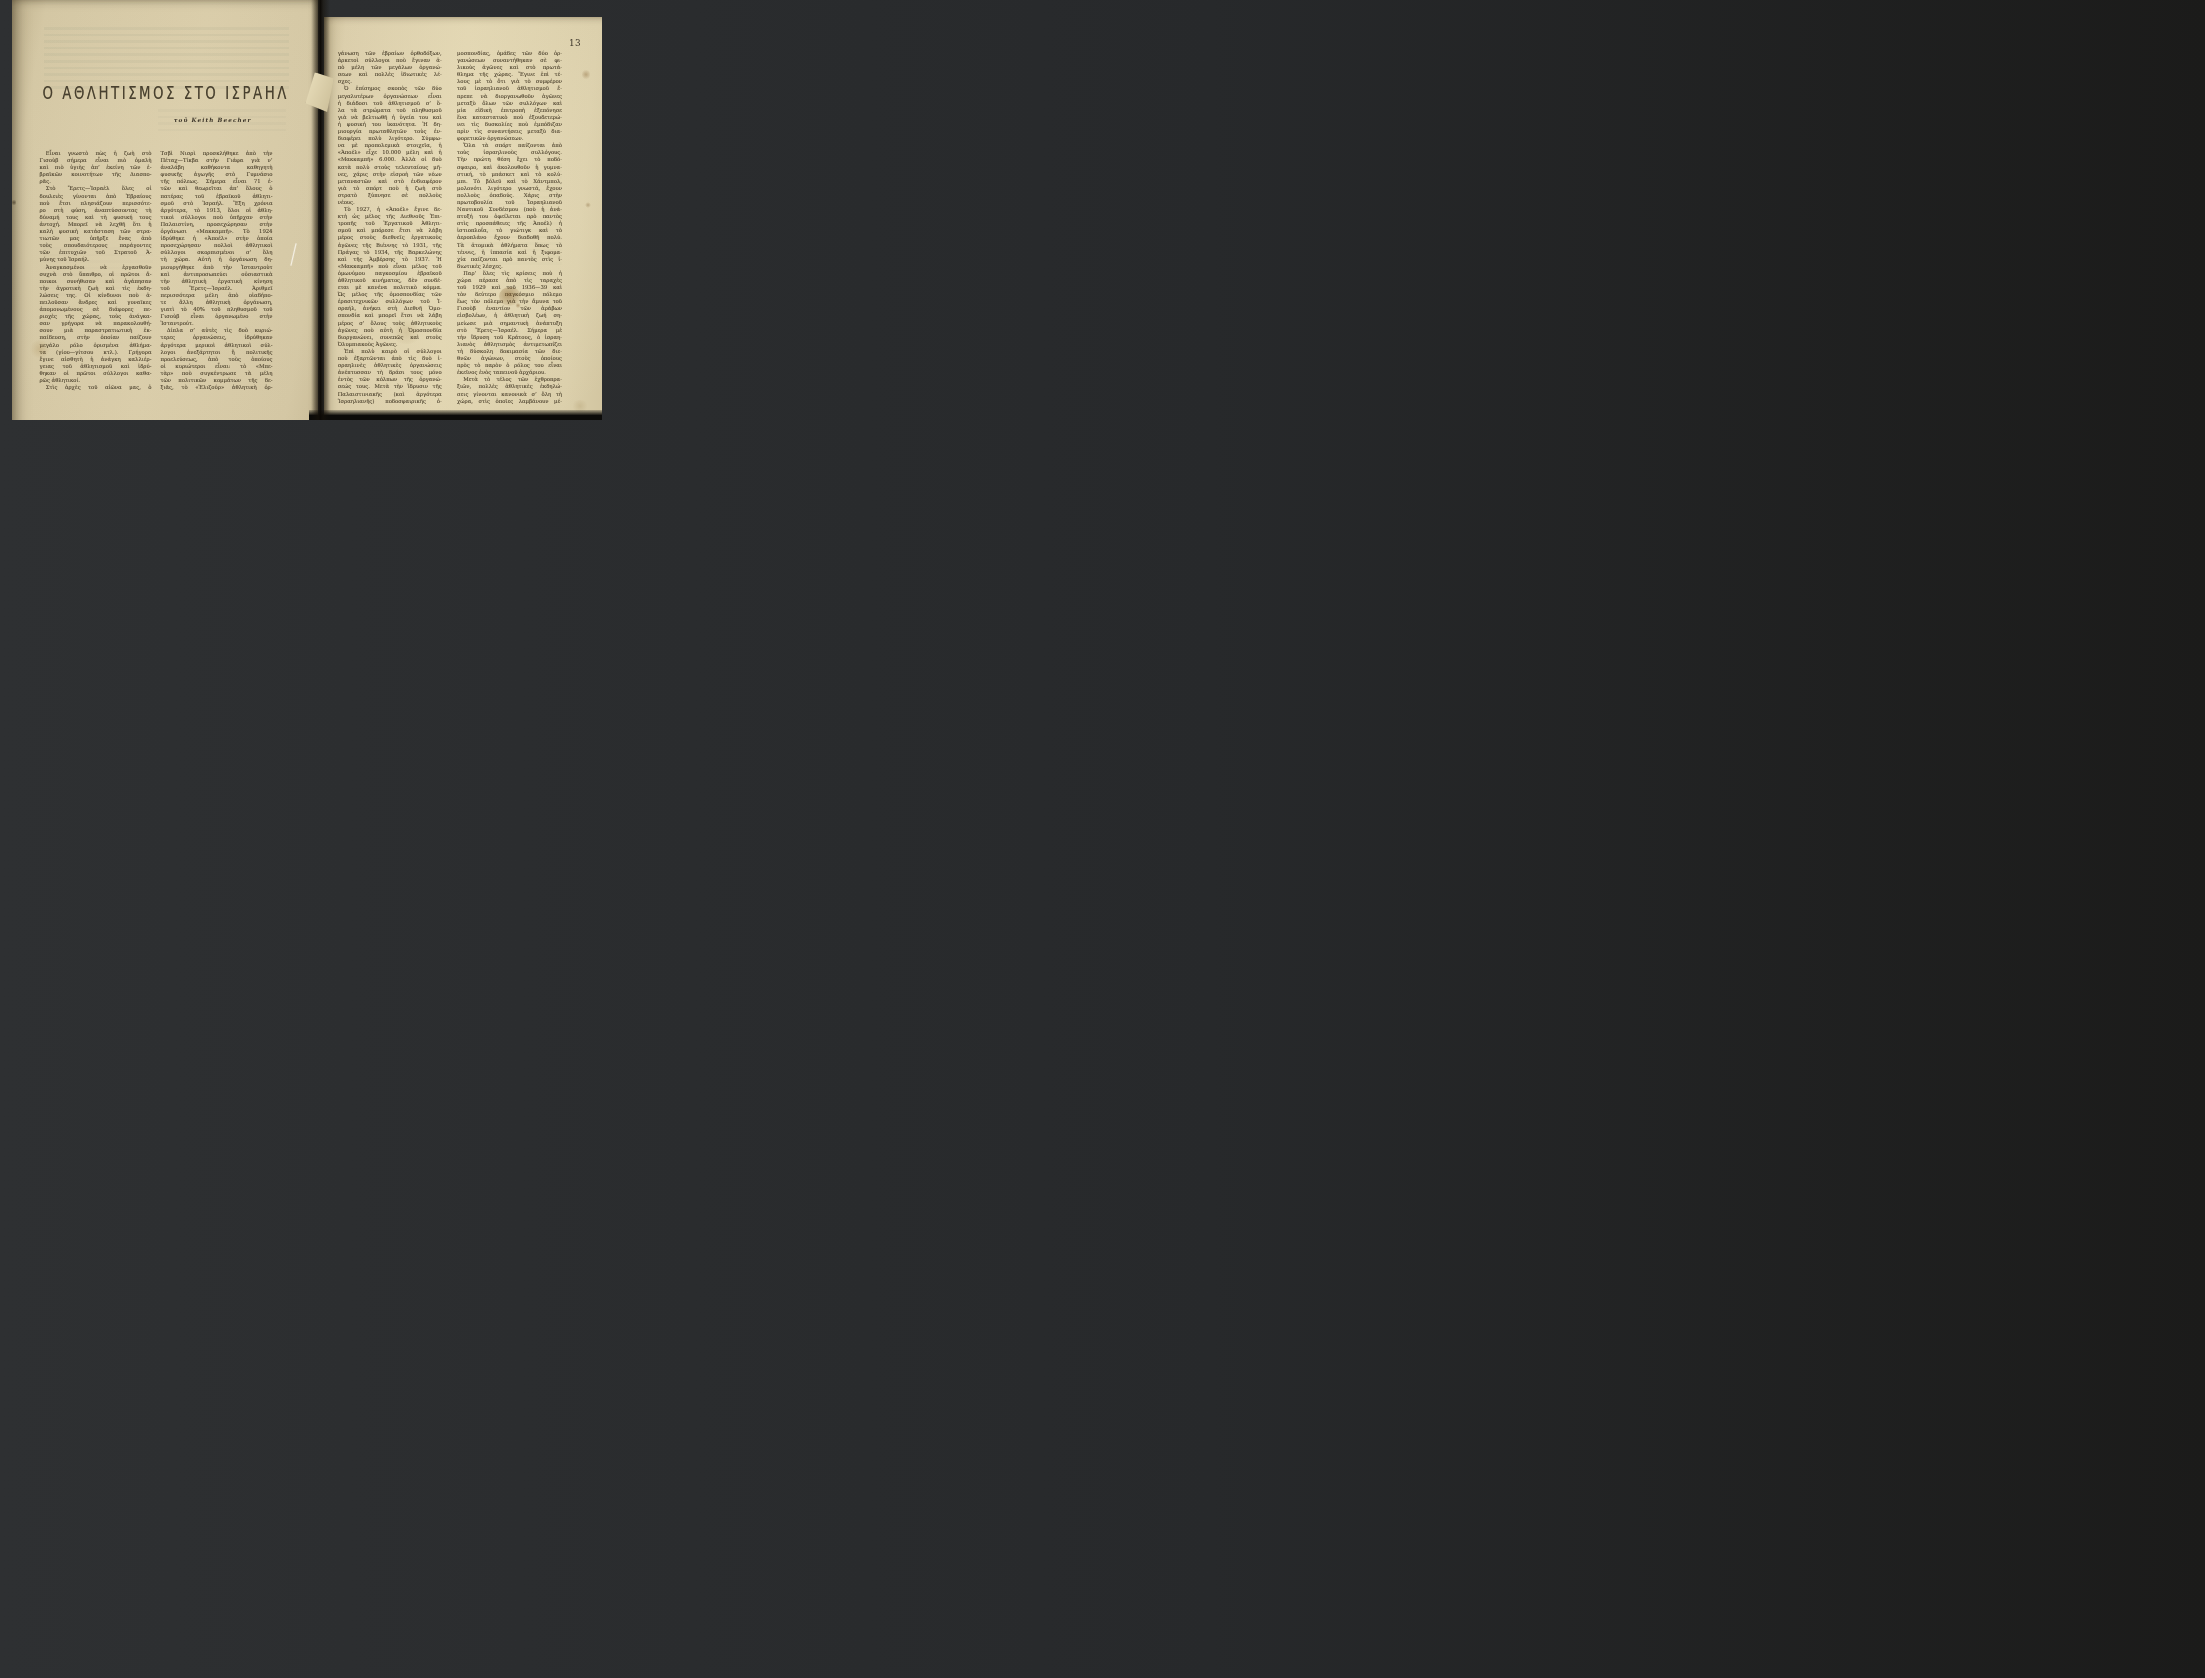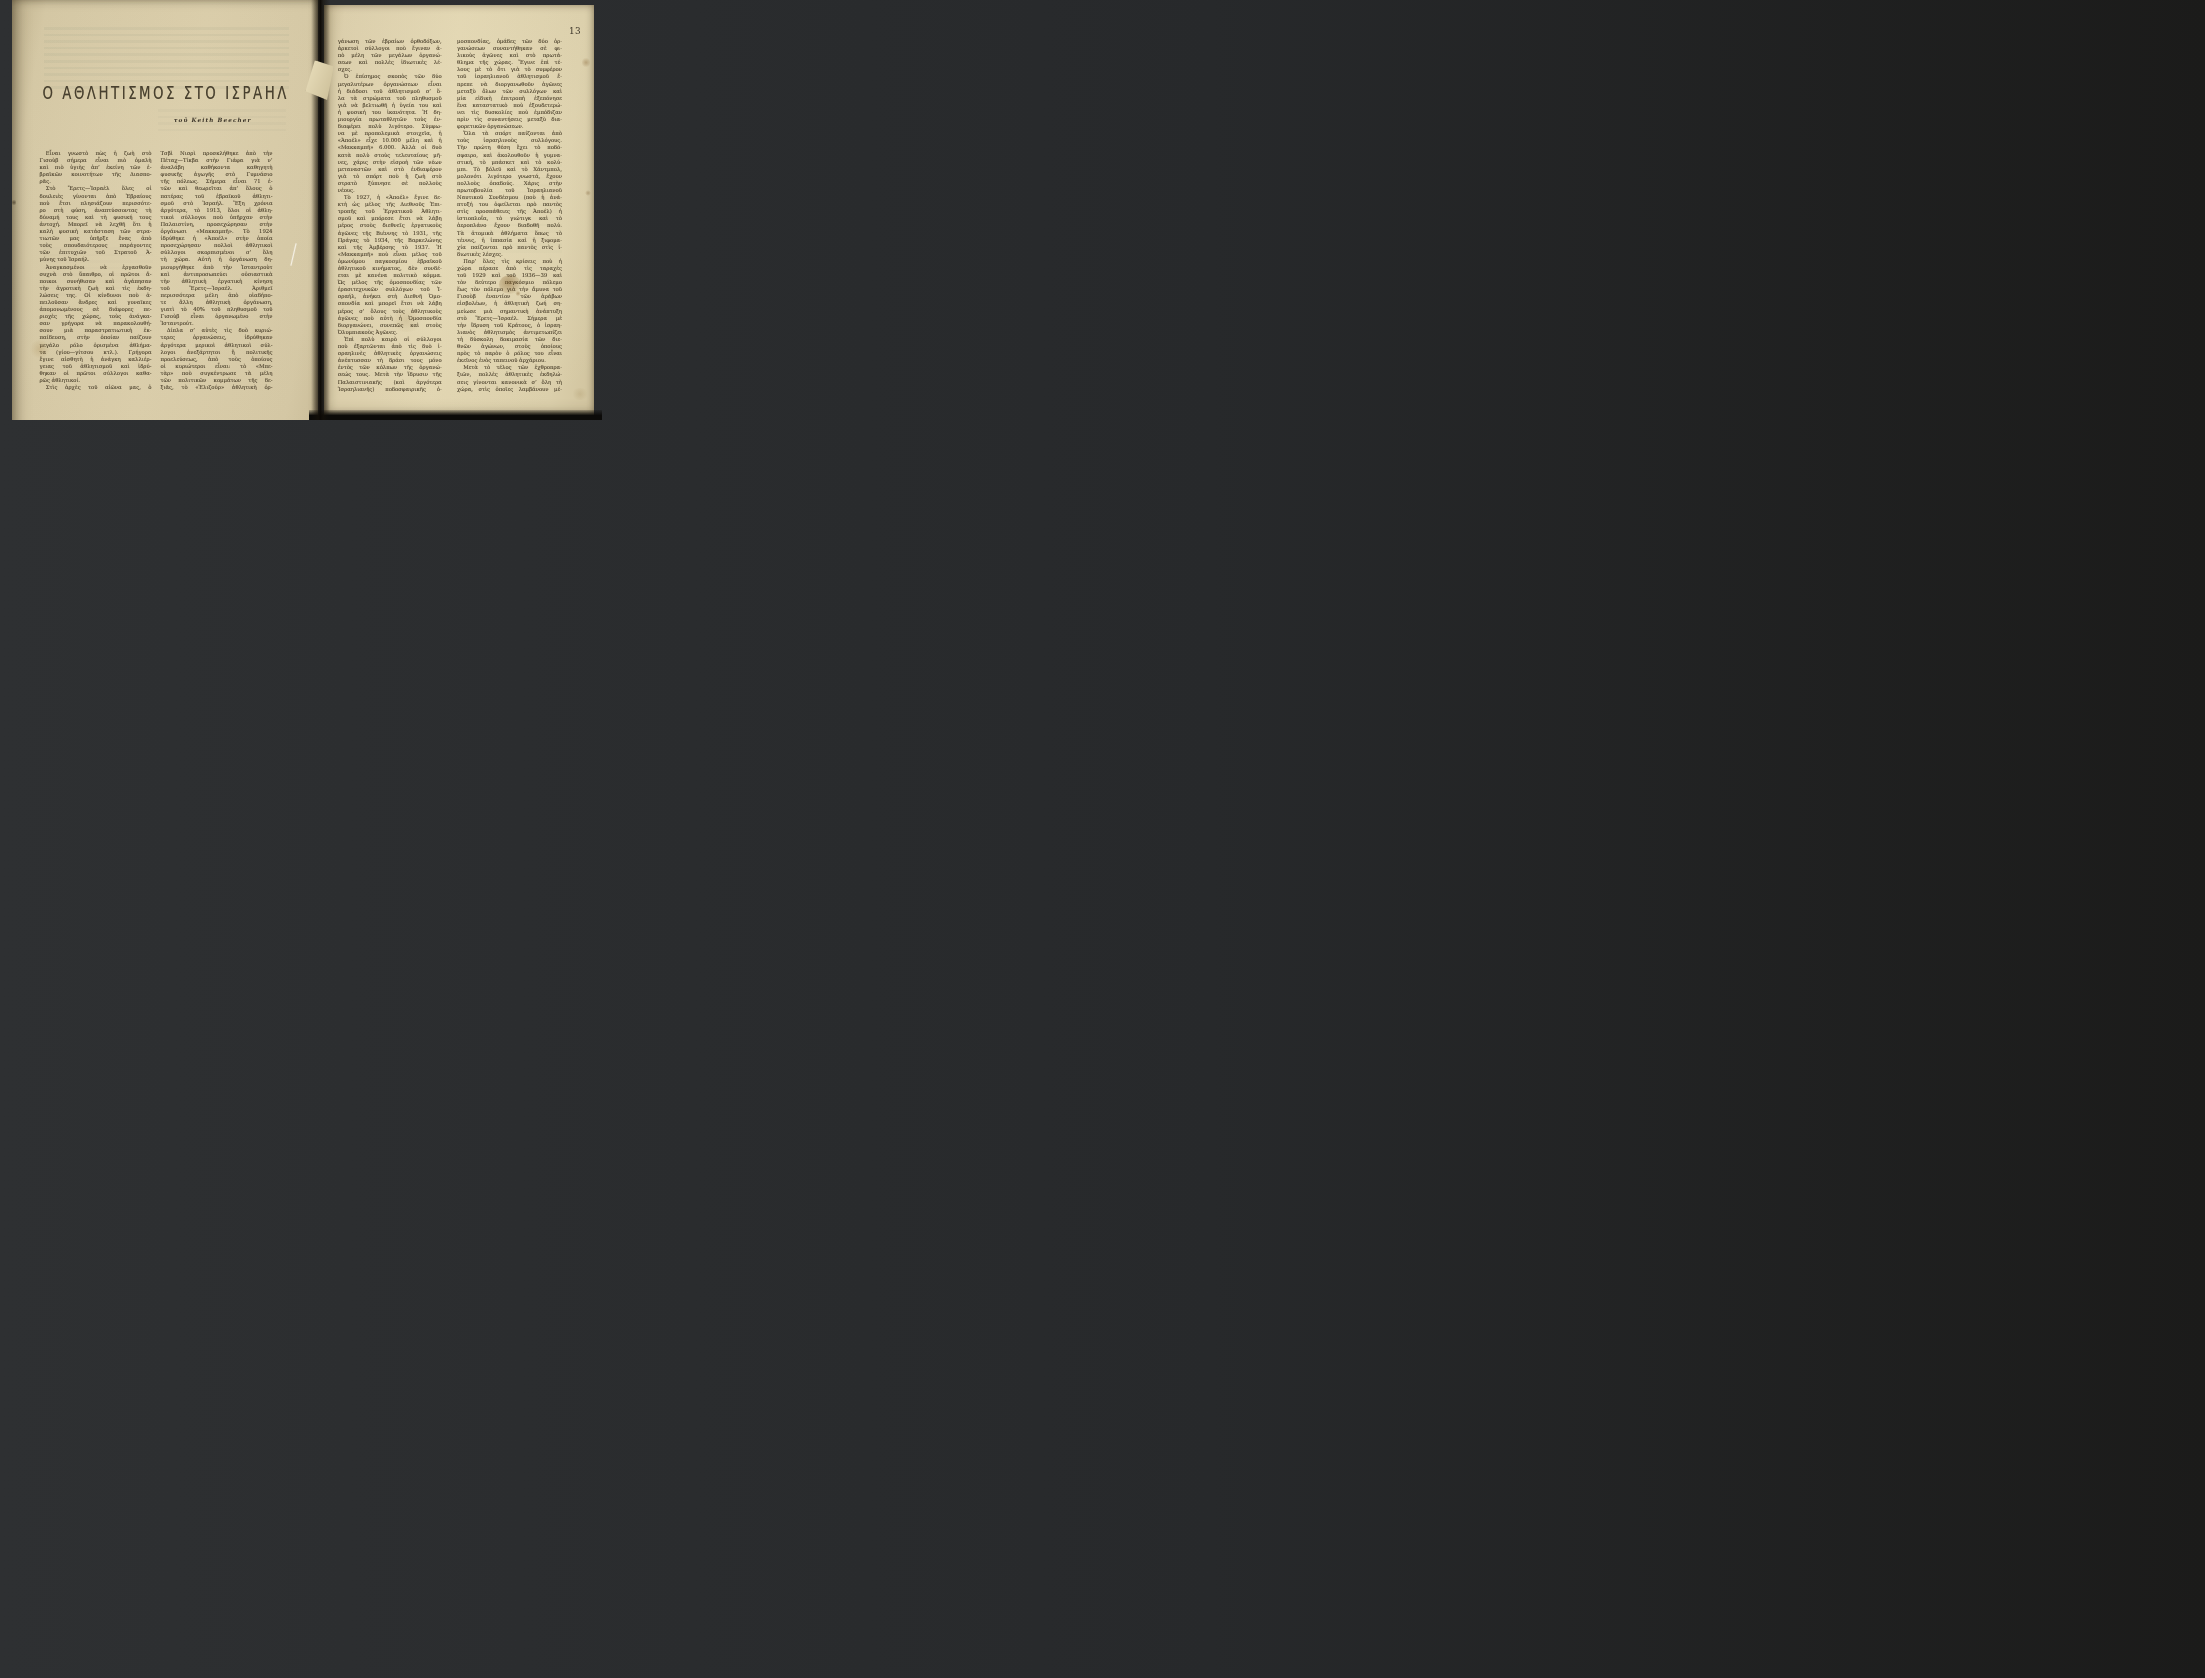--- a/index.html
+++ b/index.html
@@ -14,28 +14,29 @@
     left: 11.5px; width: 306px; height: 503px;
     background:
       radial-gradient(ellipse 120% 90% at 45% 40%, rgba(235,225,190,.25), rgba(0,0,0,0) 70%),
       linear-gradient(100deg, #bfb18d 0%, #d2c5a2 9%, #d8cba8 50%, #d3c6a3 88%, #c7b995 100%);
     box-shadow: inset 8.8px 0 15px -6.2px rgba(55,45,25,.55),
                 inset -4.4px 0 8.8px -4.4px rgba(55,45,25,.45),
                 inset 0 -11.5px 16px -8px rgba(55,45,25,.45),
                 inset 0 4.4px 9.7px -5.3px rgba(55,45,25,.30);
   }
   .page-right {
-    left: 324px; top: 5px; width: 270px; height: 411px;
+    left: 324px; top: 17px; width: 270px; height: 411px;
     background:
       radial-gradient(ellipse 110% 85% at 50% 42%, rgba(242,233,200,.30), rgba(0,0,0,0) 72%),
       linear-gradient(95deg, #c9bb96 0%, #dacdaa 7%, #e1d5b1 45%, #dbcfab 85%, #d0c39e 100%);
     box-shadow: inset 7px 0 11.5px -5.3px rgba(60,48,25,.55),
                 inset -4px 0 7px -4px rgba(60,48,25,.40),
                 inset 0 -8px 12.3px -7px rgba(60,48,25,.50),
                 inset 0 3.5px 8px -4.4px rgba(60,48,25,.28);
+    padding-left: 17px;
   }
   .spine {
     position: absolute; left: 311px; top: 0; width: 19.4px; height: 420px;
     background: linear-gradient(90deg, rgba(20,15,8,0) 0%, rgba(22,17,9,.65) 38%,
                 rgba(12,9,5,.92) 50%, rgba(22,17,9,.55) 64%, rgba(20,15,8,0) 100%);
     z-index: 5; pointer-events: none;
   }
   .bottom-edge {
     position: absolute; left: 309px; top: 410px; width: 293px; height: 9.7px;
     background: linear-gradient(180deg, rgba(10,9,7,.2), #0c0b09 55%);

